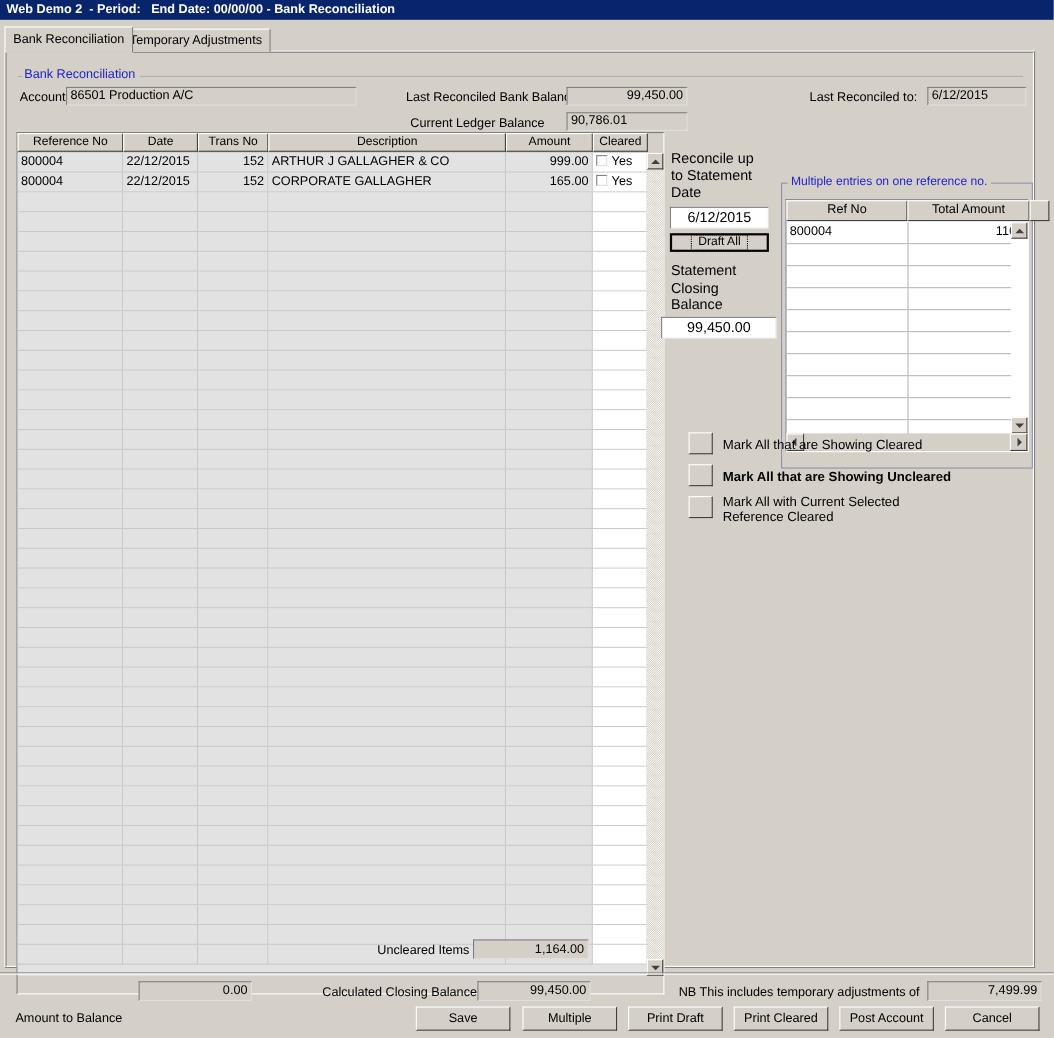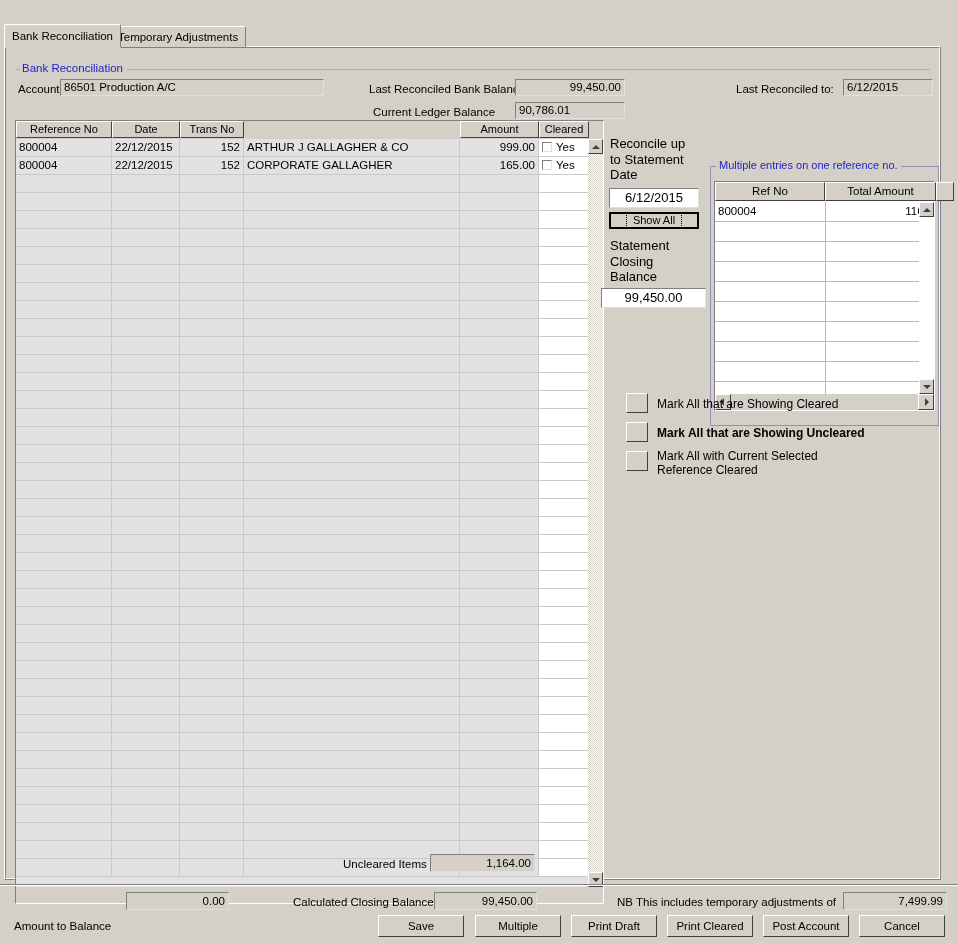--- a/index.html
+++ b/index.html
@@ -296,20 +296,21 @@
     text-align: center;
     line-height: 20px;
     cursor: default;
   }
 </style>
 </head>
 <body>
 
 <div id="app">
 
+  <div class="titlebar">Web Demo 2  - Period:   End Date: 00/00/00 - Bank Reconciliation</div>
 
   <div class="tabstrip">
     <div class="tab active">Bank Reconciliation</div>
     <div class="tab inactive">Temporary Adjustments</div>
   </div>
 
   <div class="mainpanel">
     <div class="inner">
 
       <div class="groupline"></div>
@@ -325,20 +326,21 @@
       <div class="field" style="left:837px; top:31px; width:90px; height:17px;">6/12/2015</div>
 
       <div class="lbl" style="left:367px; top:58px;">Current Ledger Balance</div>
       <div class="field" style="left:509px; top:54px; width:110px; height:17px;">90,786.01</div>
 
       <div class="grid-outer">
         <div class="grid-head">
           <div class="gh" style="left:0px;  width:96px;">Reference No</div>
           <div class="gh" style="left:96px; width:68px;">Date</div>
           <div class="gh" style="left:164px;width:64px;">Trans No</div>
+          <div class="gh" style="left:228px;width:216px;">Description</div>
           <div class="gh" style="left:444px;width:79px;">Amount</div>
           <div class="gh" style="left:523px;width:50px;">Cleared</div>
         </div>
         <div class="grid-body" id="grid-body">
             <div class="grow">
               <div class="gc " style="left: 0px; width: 96px;">800004</div>
               <div class="gc " style="left: 96px; width: 68px;">22/12/2015</div>
               <div class="gc num" style="left: 164px; width: 64px;">152</div>
               <div class="gc " style="left: 228px; width: 216px;">ARTHUR J GALLAGHER &amp; CO</div>
               <div class="gc num" style="left: 444px; width: 79px;">999.00</div>
@@ -675,21 +677,21 @@
             </div>
         </div>
       </div>
 
       <div class="lbl" style="left:337px; top:810px; font-size:11.5px;">Uncleared Items</div>
       <div class="field num" style="left:424px; top:806px; width:105px; height:18px; line-height:16px;">1,164.00</div>
 
       <div class="midtext" style="left:604px; top:88px; width:86px;">Reconcile up to Statement Date</div>
       <div class="field white" style="left:603px; top:140px; width:90px; height:20px; line-height:18px; text-align:center; font-size:13px;">6/12/2015</div>
       <div class="btn focus" style="left:603px; top:164px; width:90px; height:17px;">
-          <span>Show All</span>
+          <span>Draft All</span>
         </div>
       <div class="midtext" style="left:604px; top:190px; width:86px;">Statement Closing Balance</div>
       <div class="field white" style="left:595px; top:240px; width:105px; height:20px; line-height:18px; text-align:center; font-size:13px;">99,450.00</div>
 
       <div class="rgroup"></div>
       <div class="rgroup-title">Multiple entries on one reference no.</div>
       <div class="rgrid">
         <div>
           <div class="rgh" style="left:0px;   width:110px;">Ref No</div>
           <div class="rgh" style="left:110px; width:111px;">Total Amount</div>

